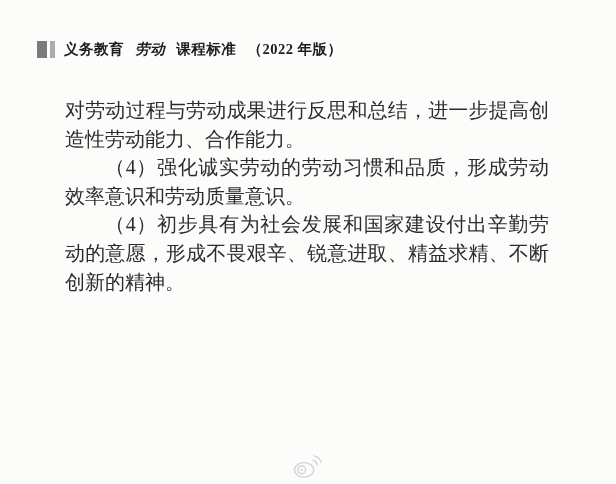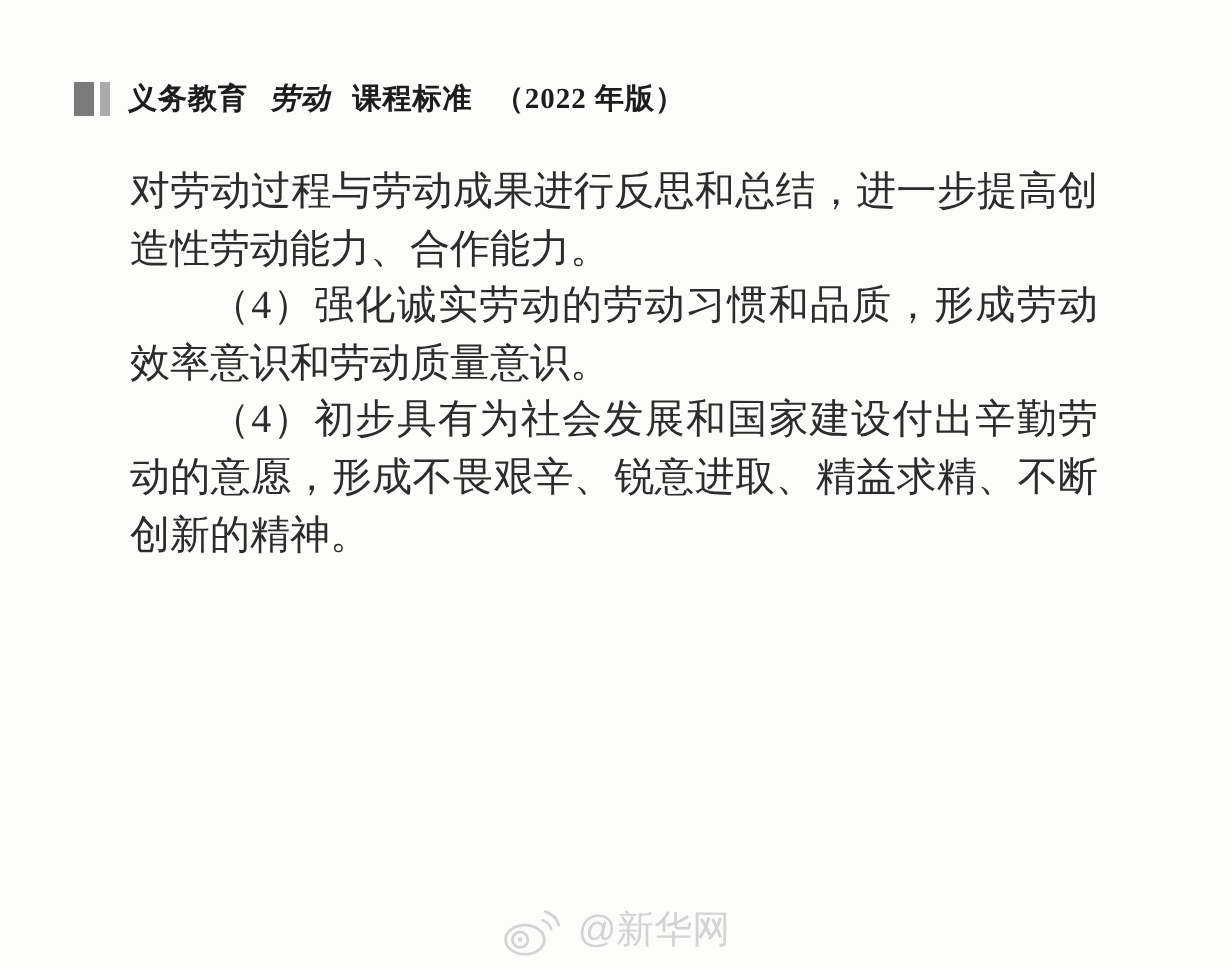--- a/index.html
+++ b/index.html
@@ -36,21 +36,21 @@
     white-space: nowrap;
   }
   .header-title .part { margin-right: 7px; }
   .header-title .subject { font-style: italic; }
   .header-title .edition { margin-right: 0; }
 
   
   .body-text {
     position: absolute;
     left: 65px;
-    top: 82px;
+    top: 96px;
     width: 484px;
     font-size: 20px;
     line-height: 28.6px;
     color: #2c2c2c;
     text-align: justify;
   }
   .body-text p { margin: 0; }
   .body-text p.indent { text-indent: 2em; }
 
   
@@ -98,16 +98,15 @@
       <svg width="31" height="28" viewBox="0 0 32 28">
         <g fill="none" stroke="#d3d3d3" stroke-width="1.4" stroke-linecap="round">
           <ellipse cx="12" cy="19" rx="10" ry="7.5"></ellipse>
           <circle cx="9.5" cy="19" r="4"></circle>
           <circle cx="9.5" cy="19" r="1.2" fill="#d3d3d3" stroke="none"></circle>
           <path d="M21 9 a6.5 6.5 0 0 1 4.5 4.5"></path>
           <path d="M22.5 4.5 a10.5 10.5 0 0 1 7 7"></path>
         </g>
       </svg>
     </span>
-    <span>@新华网</span>
   </div>
 
 </div>
 
 </body></html>

